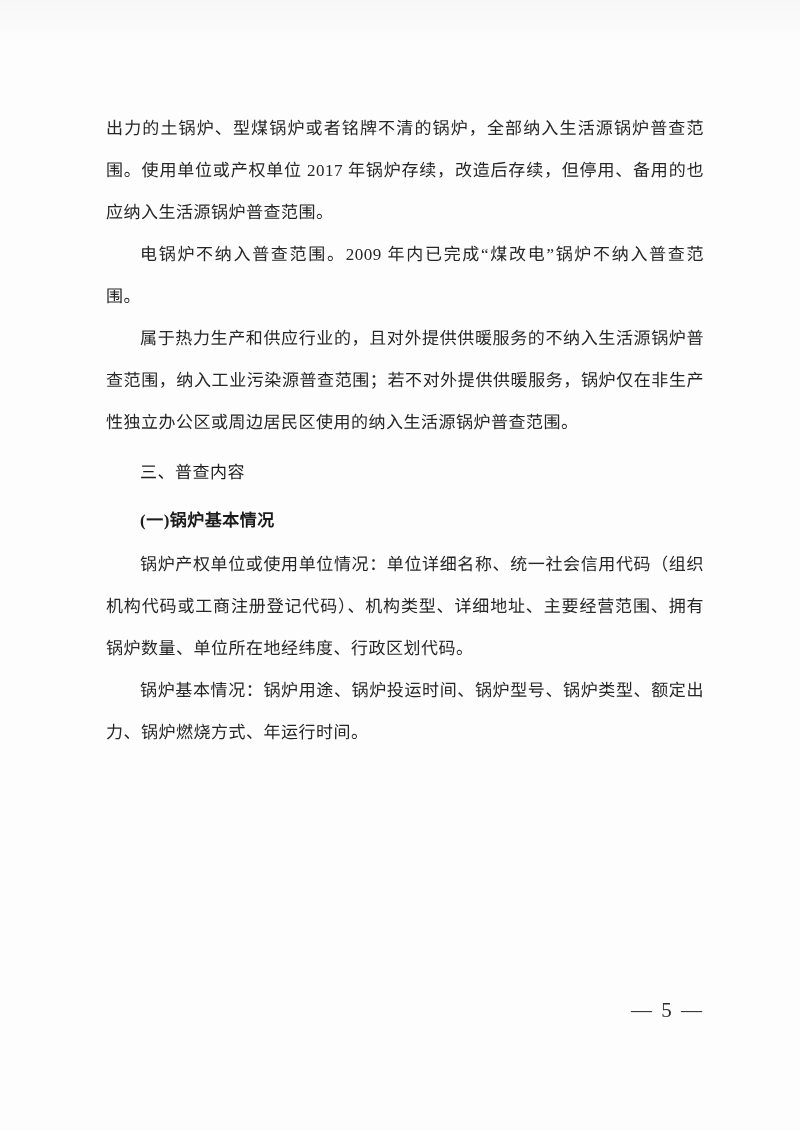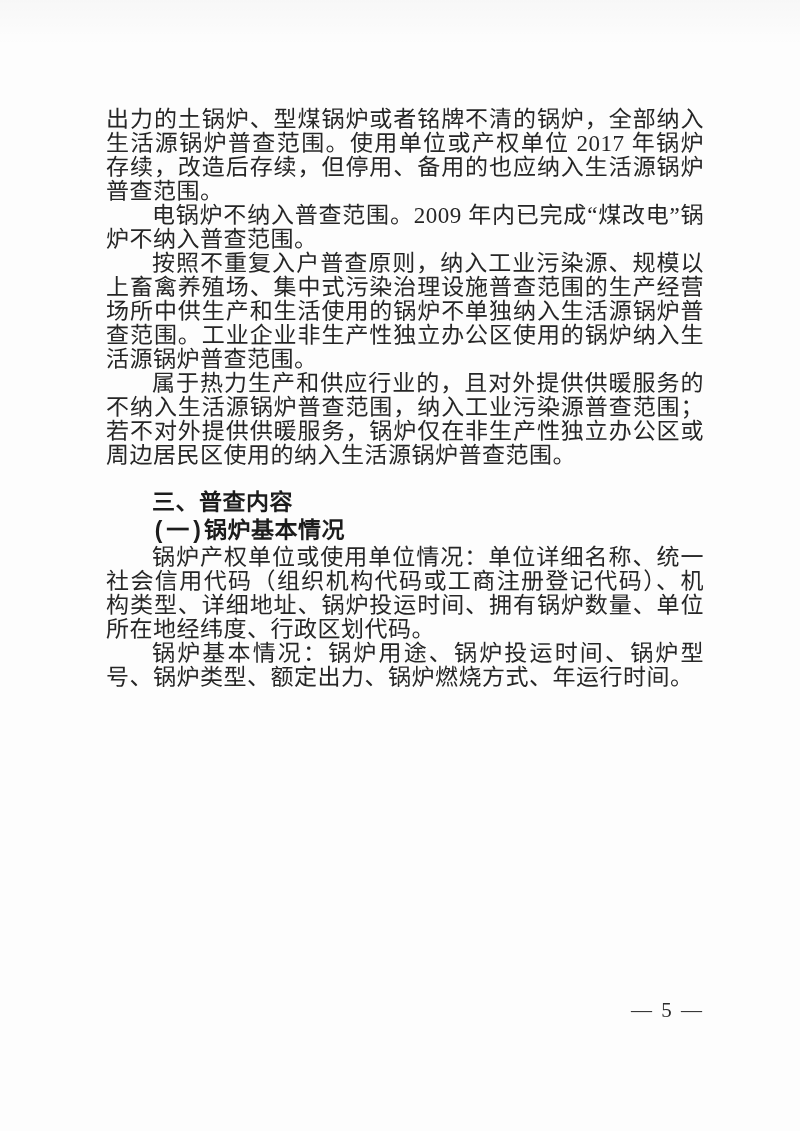--- a/index.html
+++ b/index.html
@@ -26,42 +26,42 @@
     pointer-events: none;
   }
   .body-text {
     position: absolute;
     top: 108px;
     left: 106px;
     width: 598px;
   }
   .para, .heading, .subheading {
     margin: 0;
-    font-size: 23px;
-    line-height: 24px;
+    font-size: 17px;
+    line-height: 42px;
     letter-spacing: 0.5px;
     text-align: justify;
     text-justify: inter-ideograph;
   }
   .para {
     text-indent: 2em;
     font-weight: 400;
   }
   .para.no-indent {
     text-indent: 0;
   }
   .heading {
     font-family: "Liberation Sans", "DejaVu Sans", sans-serif;
-    font-weight: 700;
+    font-weight: 400;
     text-indent: 2em;
     color: #1c1c1c;
-    margin-top: 22px;
+    margin-top: 8px;
   }
   .subheading {
-    font-family: Liberation Mono, monospace;
+    font-family: Liberation Serif, serif;
     font-weight: 700;
     text-indent: 2em;
     color: #1c1c1c;
     margin-top: 6px;
     margin-bottom: 2px;
   }
   .page-number {
     position: absolute;
     top: 998px;
     right: 96px;
@@ -73,22 +73,21 @@
 </style>
 </head>
 <body>
 
 <div class="page">
   <div class="scan-shade"></div>
 
   <div class="body-text">
     <p class="para no-indent">出力的土锅炉、型煤锅炉或者铭牌不清的锅炉，全部纳入生活源锅炉普查范围。使用单位或产权单位 2017 年锅炉存续，改造后存续，但停用、备用的也应纳入生活源锅炉普查范围。</p>
     <p class="para">电锅炉不纳入普查范围。2009 年内已完成“煤改电”锅炉不纳入普查范围。</p>
-    <p class="para">按照不重复入户普查原则，纳入工业污染源、规模以上畜禽养殖场、集中式污染治理设施普查范围的生产经营场所中供生产和生活使用的锅炉不单独纳入生活源锅炉普查范围。工业企业非生产性独立办公区使用的锅炉纳入生活源锅炉普查范围。</p>
     <p class="para">属于热力生产和供应行业的，且对外提供供暖服务的不纳入生活源锅炉普查范围，纳入工业污染源普查范围；若不对外提供供暖服务，锅炉仅在非生产性独立办公区或周边居民区使用的纳入生活源锅炉普查范围。</p>
     <h2 class="heading">三、普查内容</h2>
     <h3 class="subheading">(一)锅炉基本情况</h3>
-    <p class="para">锅炉产权单位或使用单位情况：单位详细名称、统一社会信用代码（组织机构代码或工商注册登记代码）、机构类型、详细地址、锅炉投运时间、拥有锅炉数量、单位所在地经纬度、行政区划代码。</p>
+    <p class="para">锅炉产权单位或使用单位情况：单位详细名称、统一社会信用代码（组织机构代码或工商注册登记代码）、机构类型、详细地址、主要经营范围、拥有锅炉数量、单位所在地经纬度、行政区划代码。</p>
     <p class="para">锅炉基本情况：锅炉用途、锅炉投运时间、锅炉型号、锅炉类型、额定出力、锅炉燃烧方式、年运行时间。</p>
   </div>
 
   <div class="page-number">— 5 —</div>
 </div>
 
 </body></html>

